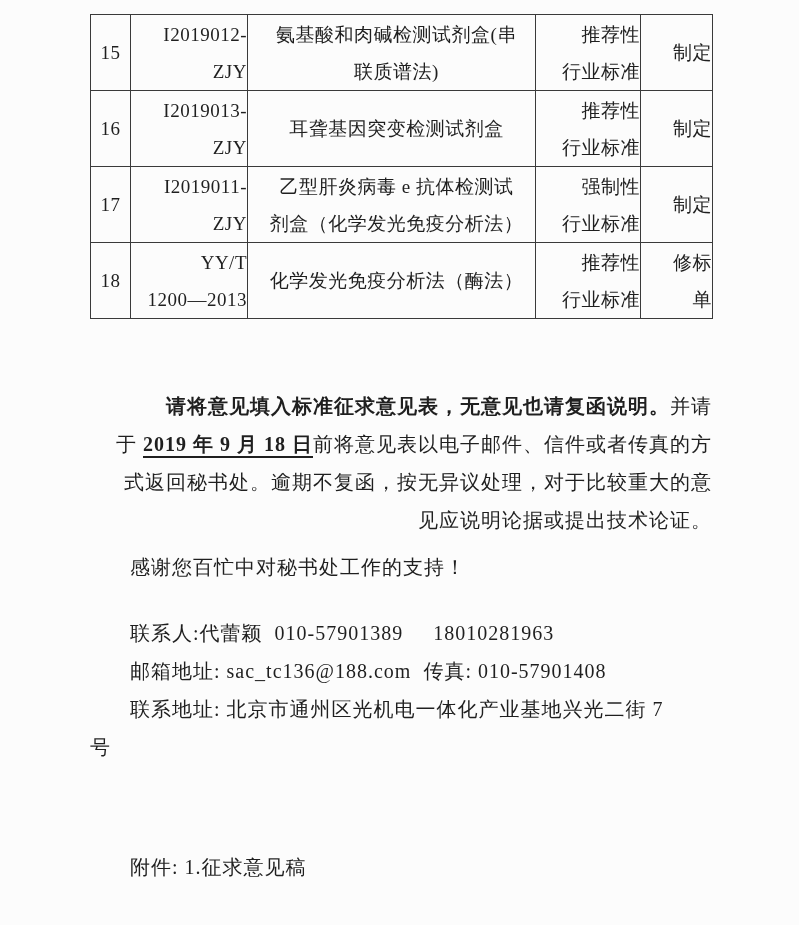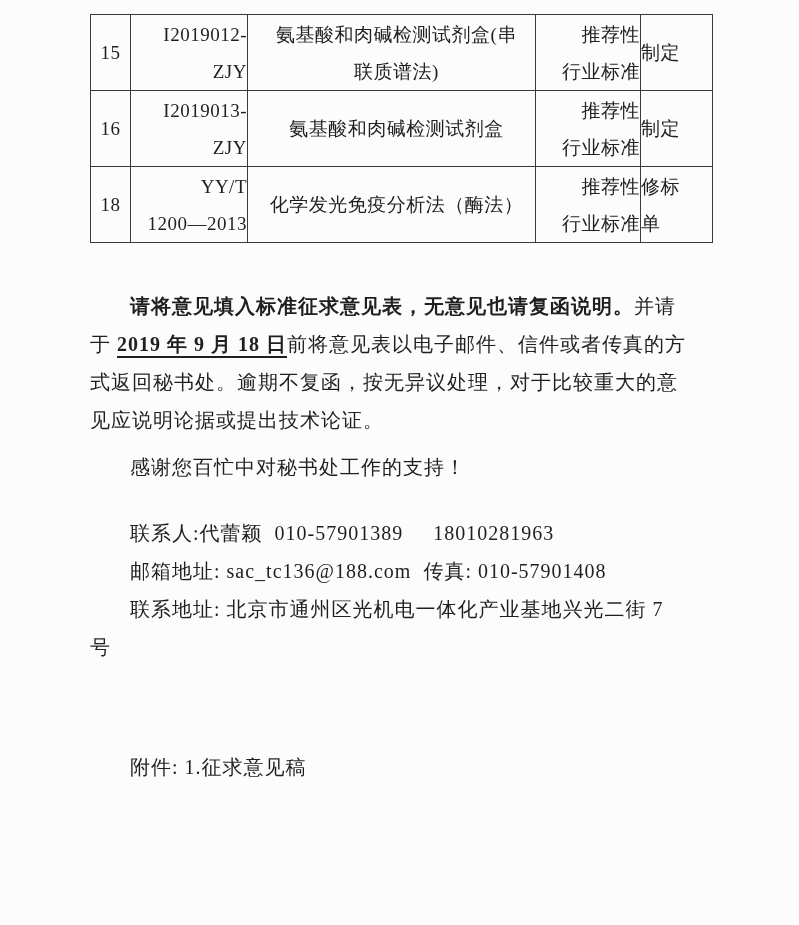--- a/index.html
+++ b/index.html
@@ -28,31 +28,31 @@
     font-size: 19px;
     letter-spacing: 0.5px;
     vertical-align: middle;
     white-space: pre;
     line-height: 37px;
   }
   td.c-no     { text-align: center; }
   td.c-code   { text-align: right; padding-left: 9px; }
   td.c-name   { text-align: center; padding-left: 10px; }
   td.c-type   { text-align: right; }
-  td.c-action { text-align: left; }
+  td.c-action { text-align: right; }
   
   .bodytext { width: 622px; }
   .para {
     font-size: 20px;
     line-height: 38px;
     letter-spacing: 1px;
     white-space: pre;
     text-indent: 2em;
   }
-  .p1 { margin-top: 44px; }
+  .p1 { margin-top: 68px; text-align: right; }
   .p2 { margin-top: 9px; }
   .bold-lead { font-weight: bold; }
   .deadline {
     font-weight: bold;
     text-decoration: underline;
     text-underline-offset: 5px;
   }
   .contact { margin-top: 28px; }
   .attachment { margin-top: 82px; }
 </style>
@@ -77,22 +77,32 @@
         <td class="c-name">氨基酸和肉碱检测试剂盒(串
 联质谱法)</td>
         <td class="c-type">推荐性
 行业标准</td>
         <td class="c-action">制定</td>
       </tr>
       <tr>
         <td class="c-no">16</td>
         <td class="c-code">I2019013-
 ZJY</td>
-        <td class="c-name">氨基酸和肉碱检测试剂盒</td>
+        <td class="c-name">耳聋基因突变检测试剂盒</td>
         <td class="c-type">推荐性
+行业标准</td>
+        <td class="c-action">制定</td>
+      </tr>
+      <tr>
+        <td class="c-no">17</td>
+        <td class="c-code">I2019011-
+ZJY</td>
+        <td class="c-name">乙型肝炎病毒 e 抗体检测试
+剂盒（化学发光免疫分析法）</td>
+        <td class="c-type">强制性
 行业标准</td>
         <td class="c-action">制定</td>
       </tr>
       <tr>
         <td class="c-no">18</td>
         <td class="c-code">YY/T
 1200—2013</td>
         <td class="c-name">化学发光免疫分析法（酶法）</td>
         <td class="c-type">推荐性
 行业标准</td>

